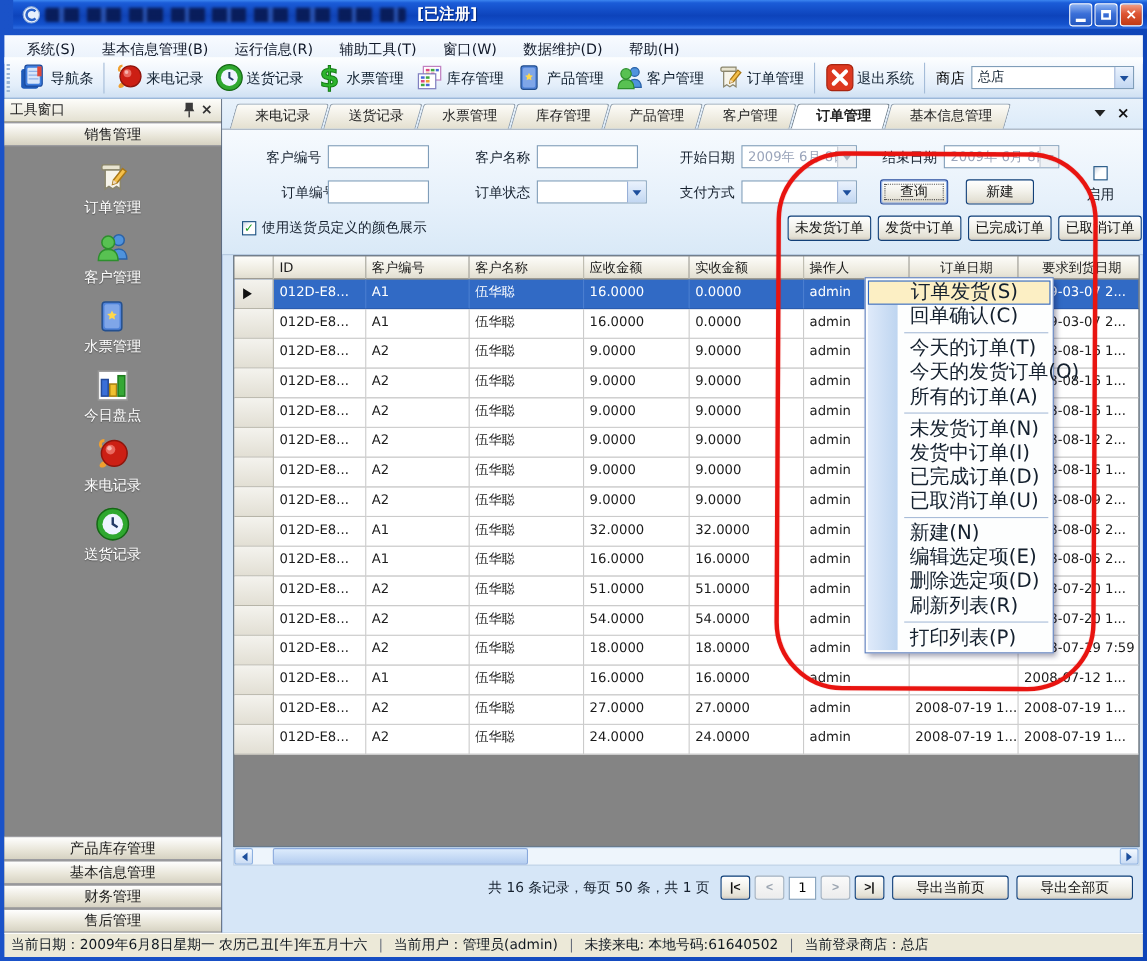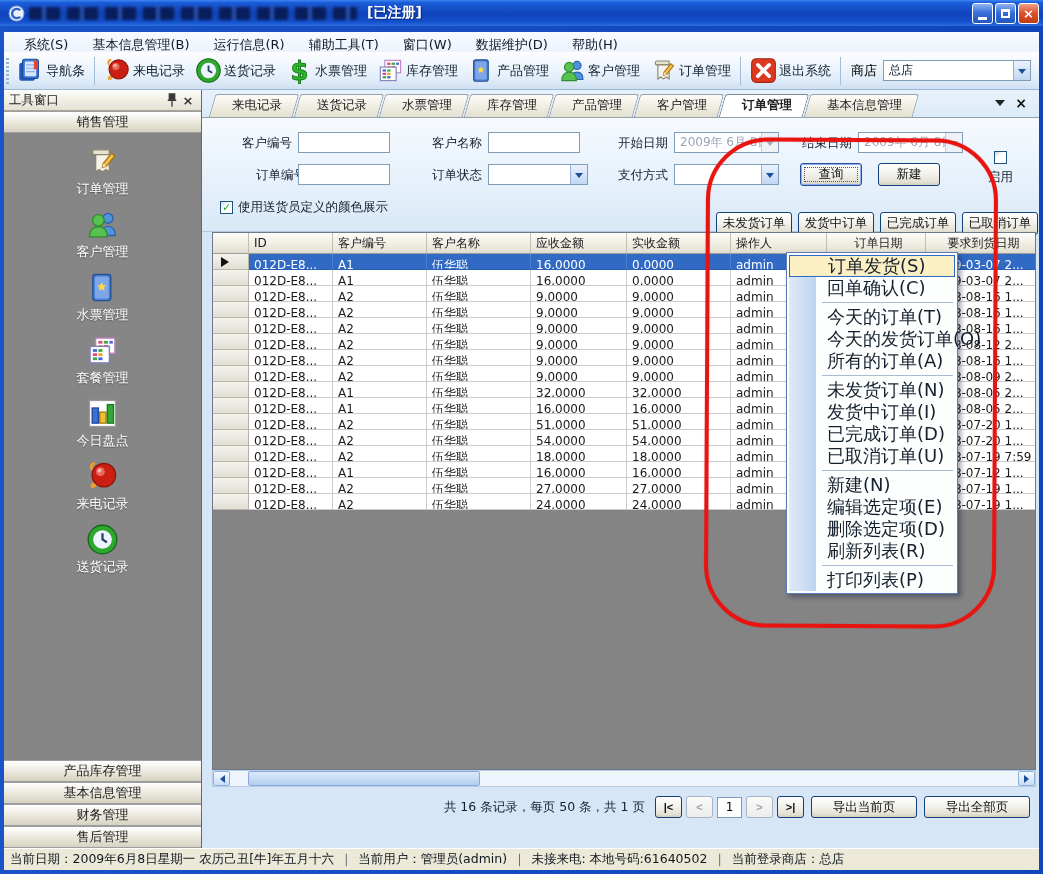--- a/index.html
+++ b/index.html
@@ -2,21 +2,21 @@
 <html><head>
 <meta charset="utf-8">
 <style>
   * { box-sizing: border-box; margin: 0; padding: 0; }
   html,body { background:#4a6ea9; }
   body { font-family: "DejaVu Sans", "Liberation Sans", sans-serif; }
   .window { position:relative; width:1043px; height:874px; overflow:hidden;
     background:linear-gradient(90deg,#1a52c8,#0f45b8); }
 
   
-  .titlebar { position:absolute; top:0; left:0; right:0; height:26px;
+  .titlebar { position:absolute; top:0; left:12px; right:0; height:26px;
     background:linear-gradient(180deg,#3c86f0 0%,#1b5cd8 10%,#0d43bb 55%,#1452cd 85%,#2e6de2 100%);
     display:flex; align-items:center; padding:0 4px; }
   .app-icon { width:17px; height:17px; margin:0 4px; display:flex; }
   .title-blur { width:328px; height:13px; margin-right:10px; border-radius:2px;
     background:repeating-linear-gradient(90deg, rgba(8,24,80,.9) 0 13px, rgba(60,90,160,.55) 13px 17px, rgba(8,24,80,.9) 17px 31px, rgba(30,70,160,.2) 31px 38px);
     filter:blur(1.5px); }
   .title-badge { color:#fff; font-weight:bold; font-size:14px; text-shadow:1px 1px 1px #05287a; }
   .win-controls { margin-left:auto; display:flex; gap:2px; }
   .win-btn { width:21px; height:21px; border-radius:3px; border:1px solid #fff;
     background:linear-gradient(180deg,#8fb4f2,#3a6fd8 45%,#2257c0);
@@ -101,21 +101,21 @@
   .checkrow { position:absolute; display:flex; align-items:center; gap:5px; font-size:12.5px; color:#15202e; }
 
   
   .grid-area { position:absolute; top:142px; left:10px; width:824px; height:538px;
     background:#848484; border:1px solid #6a7a8a; overflow:hidden; }
   .g-header { display:flex; height:21px; }
   .gh-cell { background:linear-gradient(180deg,#fdfdfa,#ece9dd 70%,#e0ddd0); border-right:1px solid #c0beb2;
     border-bottom:1px solid #9e9c90; font-size:12px; color:#1a1a1a; line-height:20px; padding-left:5px;
     white-space:nowrap; overflow:hidden; flex:none; }
   .gh-cell.sel-col { width:36px; }
-  .g-row { display:flex; height:16px; background:#fff; }
+  .g-row { display:flex; height:27px; background:#fff; }
   .g-cell { border-right:1px solid #cbcbcb; border-bottom:1px solid #cbcbcb; font-size:12px; color:#1a1a1a;
     line-height:22px; padding-left:5px; white-space:nowrap; overflow:hidden; flex:none; }
   .g-selcell { width:36px; flex:none; background:linear-gradient(180deg,#f4f3ee,#e2dfd4);
     border-right:1px solid #b6b4a8; border-bottom:1px solid #b6b4a8; display:flex; align-items:center; }
   .g-row.sel { background:#316ac5; }
   .g-row.sel .g-cell { color:#fff; border-right-color:#4a7ed0; border-bottom-color:#2a5cb0; }
   .row-arrow { width:0; height:0; border:5px solid transparent; border-left:8px solid #111; margin-left:8px; }
 
   
   .hscroll { position:absolute; top:680px; left:10px; width:824px; height:17px; background:#eef5fc;
@@ -356,40 +356,20 @@
               <rect x="5" y="2.5" width="13" height="19" rx="2" fill="#4f82d8" stroke="#24508f"></rect>
               <rect x="6.5" y="4" width="10" height="16" rx="1.5" fill="#7fa6e8"></rect>
               <path d="M11.5 8.2l1 2 2.2.3-1.6 1.5.4 2.2-2-1-2 1 .4-2.2-1.6-1.5 2.2-.3z" fill="#ffd84a"></path>
             </svg>
           </span>
           <div class="side-label">水票管理</div>
         </div>
         <div class="side-item">
           <span class="icn" style="height: 33px; width: 33px;">
             <svg viewBox="0 0 24 24">
-              <rect x="7" y="3" width="14" height="11" fill="#fff" stroke="#c080c0"></rect>
-              <rect x="9" y="5" width="3" height="2" fill="#e04880"></rect>
-              <rect x="13" y="5" width="3" height="2" fill="#40a840"></rect>
-              <rect x="17" y="5" width="2.5" height="2" fill="#4868d8"></rect>
-              <rect x="9" y="8" width="3" height="2" fill="#f0a030"></rect>
-              <rect x="13" y="8" width="3" height="2" fill="#e04880"></rect>
-              <rect x="3" y="9" width="14" height="12" fill="#fff" stroke="#8080c0"></rect>
-              <rect x="5" y="11" width="3" height="2" fill="#4868d8"></rect>
-              <rect x="9" y="11" width="3" height="2" fill="#40a840"></rect>
-              <rect x="5" y="14" width="3" height="2" fill="#e04880"></rect>
-              <rect x="9" y="14" width="3" height="2" fill="#f0a030"></rect>
-              <rect x="5" y="17" width="3" height="2" fill="#40a840"></rect>
-              <rect x="9" y="17" width="3" height="2" fill="#4868d8"></rect>
-            </svg>
-          </span>
-          <div class="side-label">套餐管理</div>
-        </div>
-        <div class="side-item">
-          <span class="icn" style="height: 33px; width: 33px;">
-            <svg viewBox="0 0 24 24">
               <rect x="2.5" y="2.5" width="19" height="19" fill="#fff" stroke="#999"></rect>
               <rect x="4.5" y="8" width="4.5" height="11" fill="#3a6fd8" stroke="#234a9a"></rect>
               <rect x="10" y="11" width="4.5" height="8" fill="#f0c030" stroke="#a88010"></rect>
               <rect x="15.5" y="5.5" width="4.5" height="13.5" fill="#35a835" stroke="#1d7a1d"></rect>
             </svg>
           </span>
           <div class="side-label">今日盘点</div>
         </div>
         <div class="side-item">
           <span class="icn" style="height: 33px; width: 33px;">
@@ -499,21 +479,21 @@
             <i class="tri"></i>
           </span>
       </span>
       <button class="xpbtn btn-default" style="position:absolute;left:598px;top:45px;width:62px;height:23px;">查询</button>
       <button class="xpbtn" style="position:absolute;left:676px;top:45px;width:62px;height:23px;">新建</button>
 
       <span class="checkrow" style="left:18px;top:81px;">
         <span class="checkbox">✓</span>
         <span>使用送货员定义的颜色展示</span>
       </span>
-      <span id="status-btns" style="position:absolute;left:514px;top:78px;display:flex;gap:6px;margin-top:16px;">
+      <span id="status-btns" style="position:absolute;left:514px;top:78px;display:flex;gap:6px;">
           <button class="xpbtn" style="width: 76px; height: 23px;">未发货订单</button>
           <button class="xpbtn" style="width: 76px; height: 23px;">发货中订单</button>
           <button class="xpbtn" style="width: 76px; height: 23px;">已完成订单</button>
           <button class="xpbtn" style="width: 76px; height: 23px;">已取消订单</button>
         </span>
     </div>
 
     <div class="grid-area">
       <div class="g-header" id="grid-header">
           <div class="gh-cell sel-col"></div>

